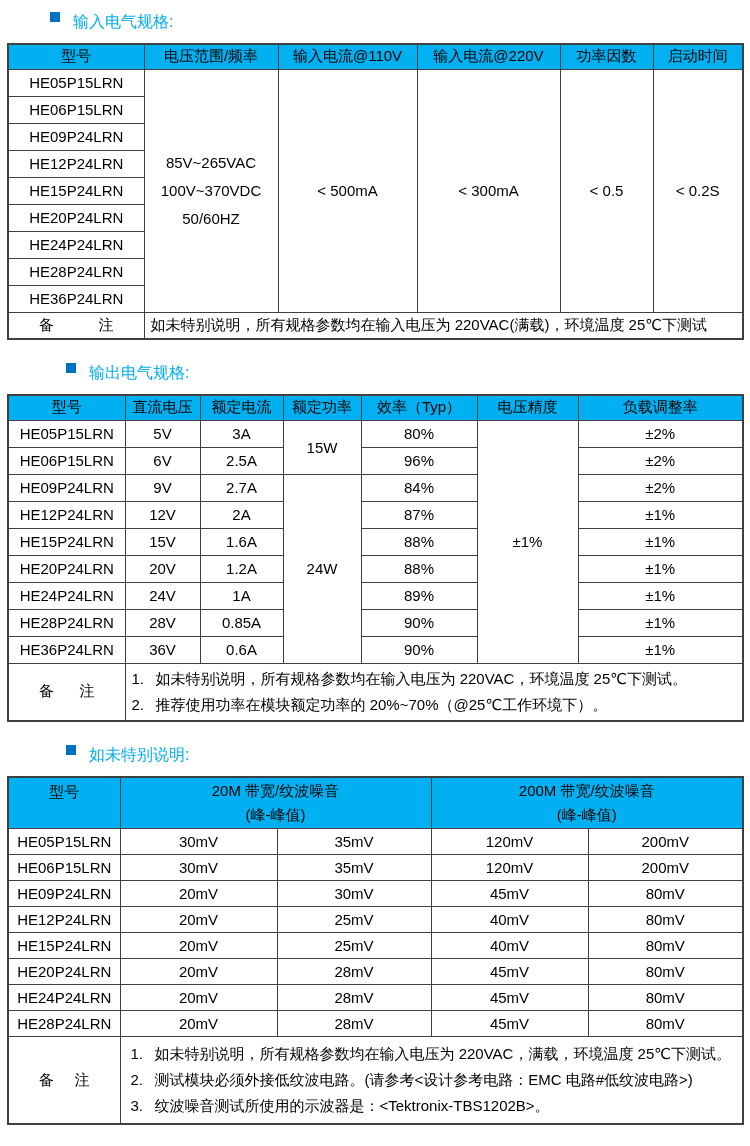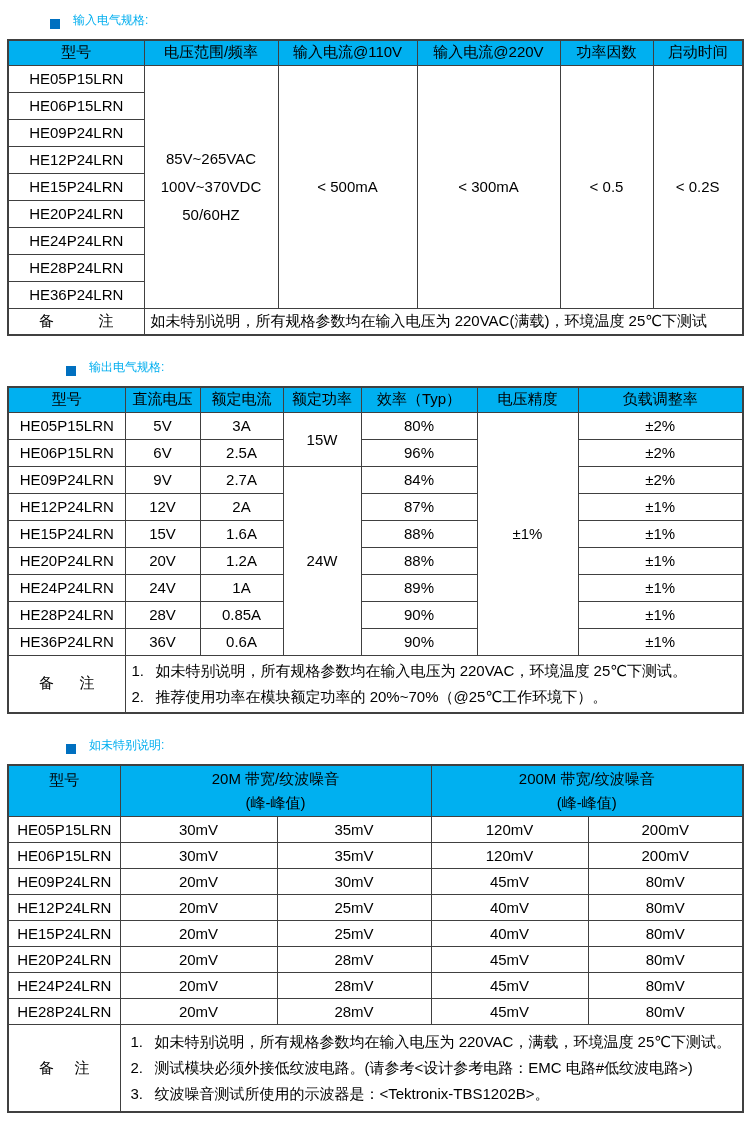--- a/index.html
+++ b/index.html
@@ -3,23 +3,23 @@
 <meta charset="utf-8">
 <style>
   * { margin:0; padding:0; box-sizing:border-box; }
   html,body { background:#fff; }
   body {
     width:750px; height:1146px; overflow:hidden;
     font-family:"Liberation Sans","DejaVu Sans",sans-serif;
     color:#000; font-size:15px;
   }
   .section-title{
-    display:flex; align-items:flex-end;
+    display:flex; align-items:flex-start;
     margin:12px 7px 10px 50px;
-    font-size:12px; color:var(--title-color,#00AEEF);
+    font-size:16px; color:var(--title-color,#00AEEF);
   }
   .section-title.mt{ margin-top:23px;padding-left:16px; }
   .bullet{
     width:10px; height:10px; flex:0 0 10px;
     background:var(--bullet-color,#0070C0); margin-right:13px;
   }
   table{
     border-collapse:collapse; table-layout:fixed;
     margin-left:7px; width:737px;
     border:2px solid var(--border-color,#404040);

